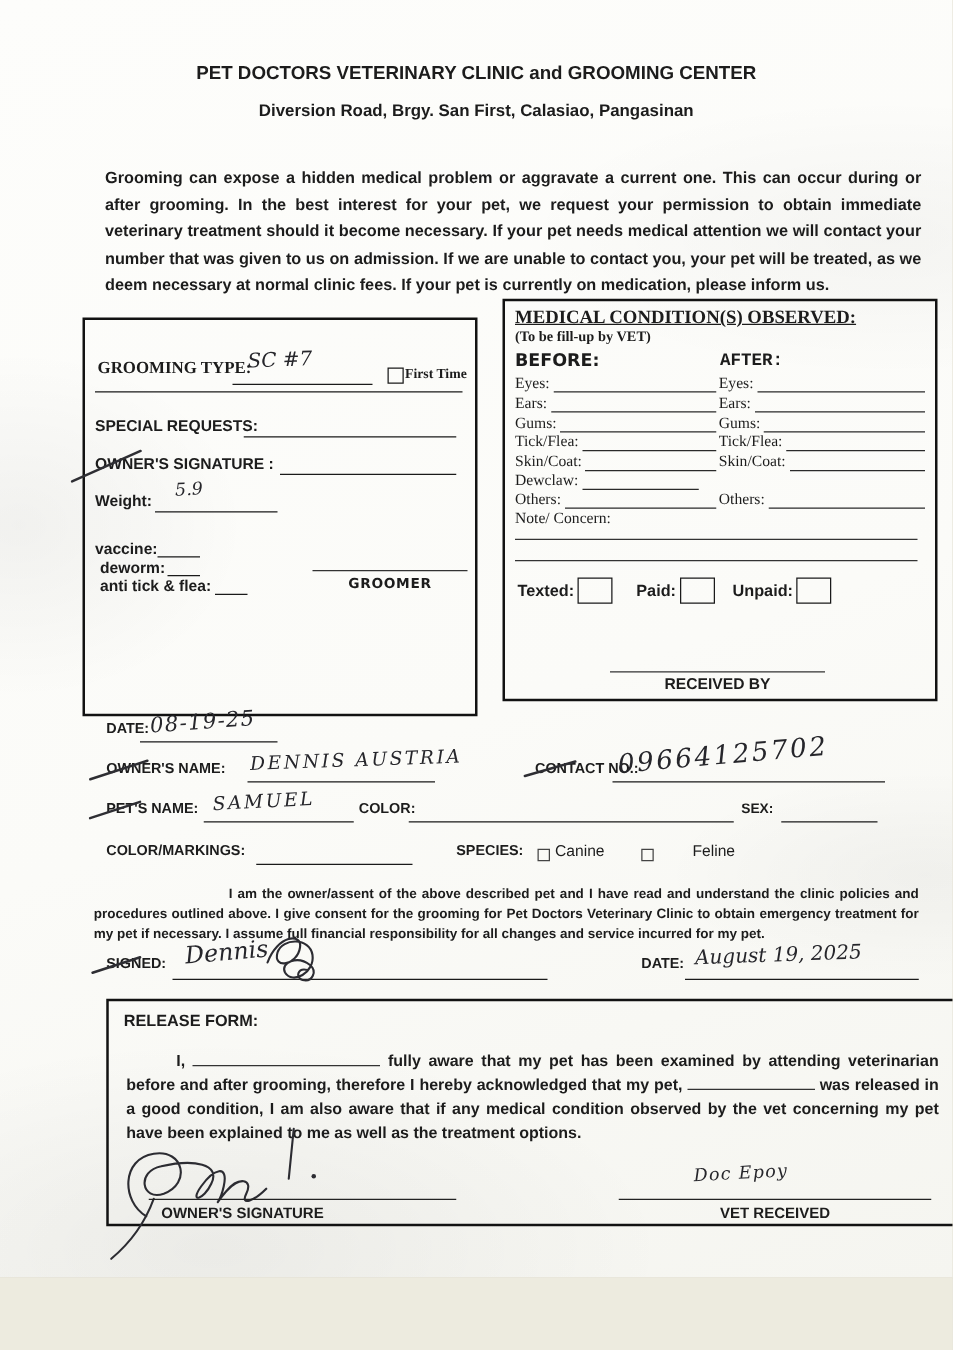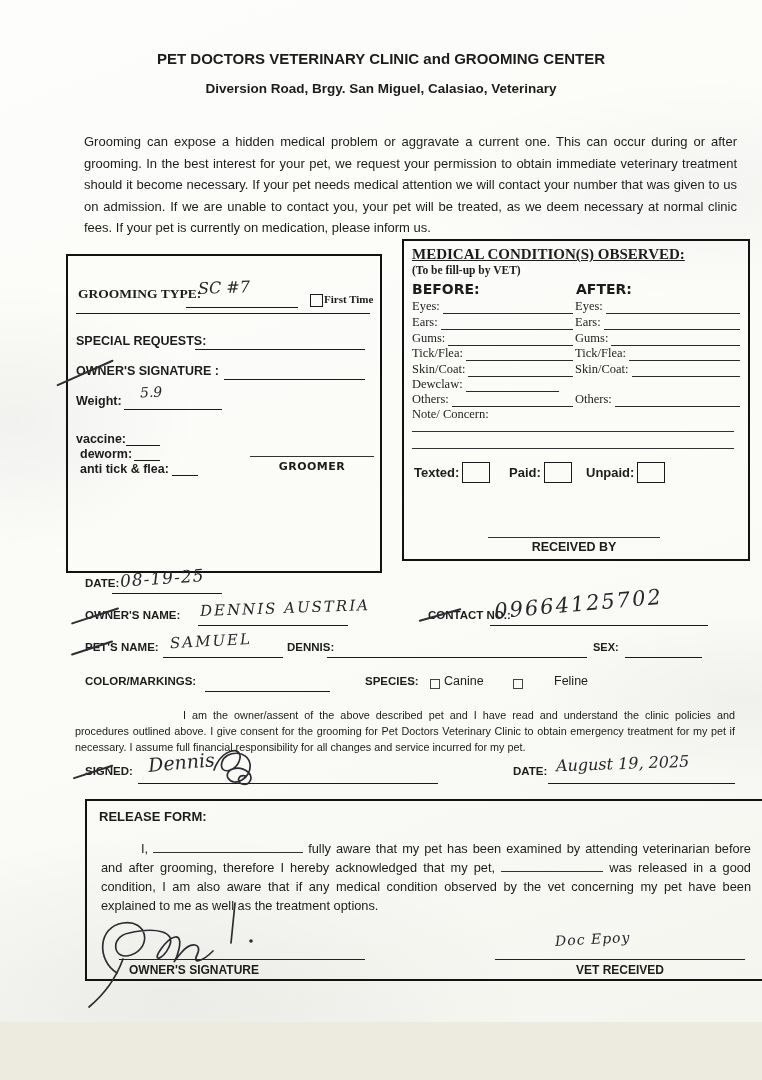--- a/index.html
+++ b/index.html
@@ -34,31 +34,31 @@
   .hand{
     position:absolute;font-family:"DejaVu Serif", serif;font-style:italic;
     color:#26262b;white-space:nowrap;
   }
   .slash{position:absolute;height:1.6px;background:#2e2e33;border-radius:1px;}
   .cb{position:absolute;border:1.5px solid #1a1a1a;background:transparent;}
   .mrow{position:absolute;left:8px;width:328px;display:flex;font-family:"Liberation Serif",serif;font-size:12.5px;line-height:15px;}
   .mcell{display:flex;align-items:flex-end;}
   .mcell .ln{flex:1;border-bottom:1.2px solid #2a2a2a;height:13px;margin-left:3px;}
   .mcell.empty .ln{border-bottom:none;}
-  .para{position:absolute;text-align:justify;}
+  .para{position:absolute;text-align:justify;font-weight:bold;}
   .iblank{display:inline-block;border-bottom:1.2px solid #333;height:12px;vertical-align:baseline;}
   svg{overflow:visible;}
 </style>
 </head>
 <body>
 
 <div class="paper">
 
   <div class="abs ctr b" style="top:50px;font-size:15px;">PET DOCTORS VETERINARY CLINIC and GROOMING CENTER</div>
-  <div class="abs ctr b" style="top:81px;font-size:13.5px;">Diversion Road, Brgy. San Miguel, Calasiao, Veterinary</div>
+  <div class="abs ctr b" style="top:81px;font-size:13.5px;">Diversion Road, Brgy. San First, Calasiao, Pangasinan</div>
 
   <div class="para" style="left:84px;top:131px;width:653px;font-size:13px;line-height:21.6px;">Grooming can expose a hidden medical problem or aggravate a current one. This can occur during or after grooming. In the best interest for your pet, we request your permission to obtain immediate veterinary treatment should it become necessary. If your pet needs medical attention we will contact your number that was given to us on admission. If we are unable to contact you, your pet will be treated, as we deem necessary at normal clinic fees. If your pet is currently on medication, please inform us.</div>
 
   <div class="box" style="left:66px;top:254px;width:312px;height:315px;">
     <span class="abs serif b" style="left:10px;top:30px;font-size:13.5px;">GROOMING TYPE:</span>
     <span class="uline" style="left:118px;top:33px;width:112px;height:18px;"></span>
     <span class="hand" style="left:130px;top:22px;font-size:16px;transform:rotate(-2deg);">SC #7</span>
     <span class="cb" style="left:242px;top:38px;width:11px;height:11px;"></span>
     <span class="abs serif b" style="left:256px;top:37px;font-size:11px;">First Time</span>
     <span class="uline" style="left:8px;top:42px;width:294px;height:15px;"></span>
@@ -82,21 +82,21 @@
     <span class="uline" style="left:104px;top:205px;width:26px;height:14px;"></span>
 
     <span class="uthin" style="left:182px;top:186px;width:124px;height:14px;"></span>
     <span class="abs wide b" style="left:182px;top:204px;width:124px;text-align:center;font-size:11px;letter-spacing:.5px;">GROOMER</span>
   </div>
 
   <div class="box" style="left:402px;top:239px;width:344px;height:318px;border-width:2.5px;">
     <span class="abs serif b" style="left:8px;top:5px;font-size:15px;text-decoration:underline;">MEDICAL CONDITION(S) OBSERVED:</span>
     <span class="abs serif b" style="left:8px;top:23px;font-size:11.5px;">(To be fill-up by VET)</span>
     <span class="abs wide b" style="left:8px;top:40px;font-size:14px;">BEFORE:</span>
-    <span class="abs wide b" style="left:172px;top:40px;font-size:14px;">AFTER:</span>
+    <span class="abs wide b" style="left:172px;top:40px;font-size:14px;font-family:Liberation Mono, monospace;">AFTER:</span>
 
     <div class="mrow" style="top:58px;">
       <div class="mcell" style="width:162px;">
           <span>Eyes:</span>
           <span class="ln"></span>
         </div>
       <div class="mcell" style="width:166px;margin-left:2px;">
           <span>Eyes:</span>
           <span class="ln"></span>
         </div>
@@ -188,21 +188,21 @@
 
   <span class="abs b" style="left:428px;top:609px;font-size:11.5px;">CONTACT NO.:</span>
   <span class="slash" style="left:418px;top:614px;width:44px;transform:rotate(-16deg);"></span>
   <span class="uline" style="left:490px;top:609px;width:218px;height:16px;"></span>
   <span class="hand" style="left:494px;top:592px;font-size:21px;transform:rotate(-5deg);letter-spacing:2px;">09664125702</span>
 
   <span class="abs b" style="left:85px;top:641px;font-size:11.5px;">PET'S NAME:</span>
   <span class="slash" style="left:70px;top:647px;width:44px;transform:rotate(-18deg);"></span>
   <span class="uline" style="left:163px;top:641px;width:120px;height:16px;"></span>
   <span class="hand" style="left:170px;top:632px;font-size:15px;transform:rotate(-3deg);letter-spacing:2px;">SAMUEL</span>
-  <span class="abs b" style="left:287px;top:641px;font-size:11.5px;">DENNIS:</span>
+  <span class="abs b" style="left:287px;top:641px;font-size:11.5px;">COLOR:</span>
   <span class="uline" style="left:327px;top:641px;width:260px;height:16px;"></span>
   <span class="abs b" style="left:593px;top:641px;font-size:11px;">SEX:</span>
   <span class="uline" style="left:625px;top:641px;width:77px;height:16px;"></span>
 
   <span class="abs b" style="left:85px;top:675px;font-size:11.5px;">COLOR/MARKINGS:</span>
   <span class="uline" style="left:205px;top:675px;width:125px;height:16px;"></span>
   <span class="abs b" style="left:365px;top:675px;font-size:11.5px;">SPECIES:</span>
   <span class="cb" style="left:430px;top:679px;width:8px;height:8px;border-width:1.2px;border-color:#444;"></span>
   <span class="abs" style="left:444px;top:674px;font-size:12.5px;">Canine</span>
   <span class="cb" style="left:513px;top:679px;width:8px;height:8px;border-width:1.2px;border-color:#444;"></span>

